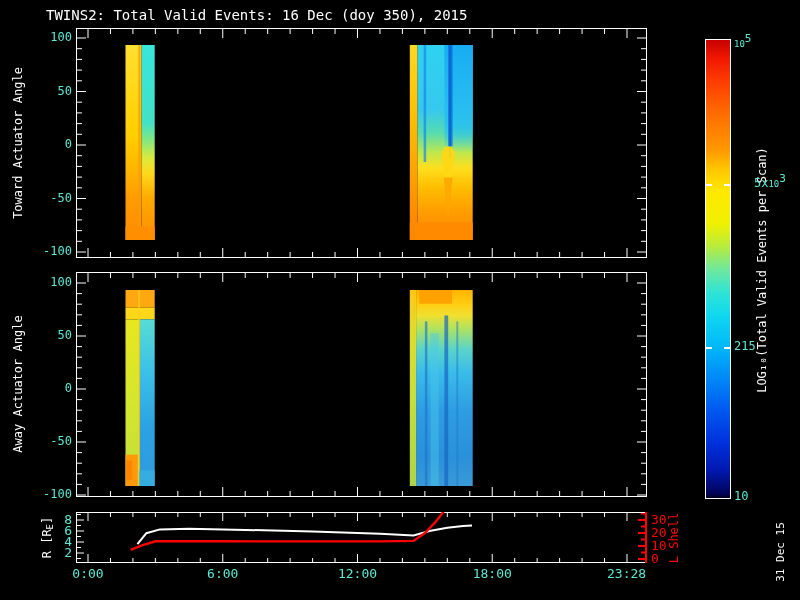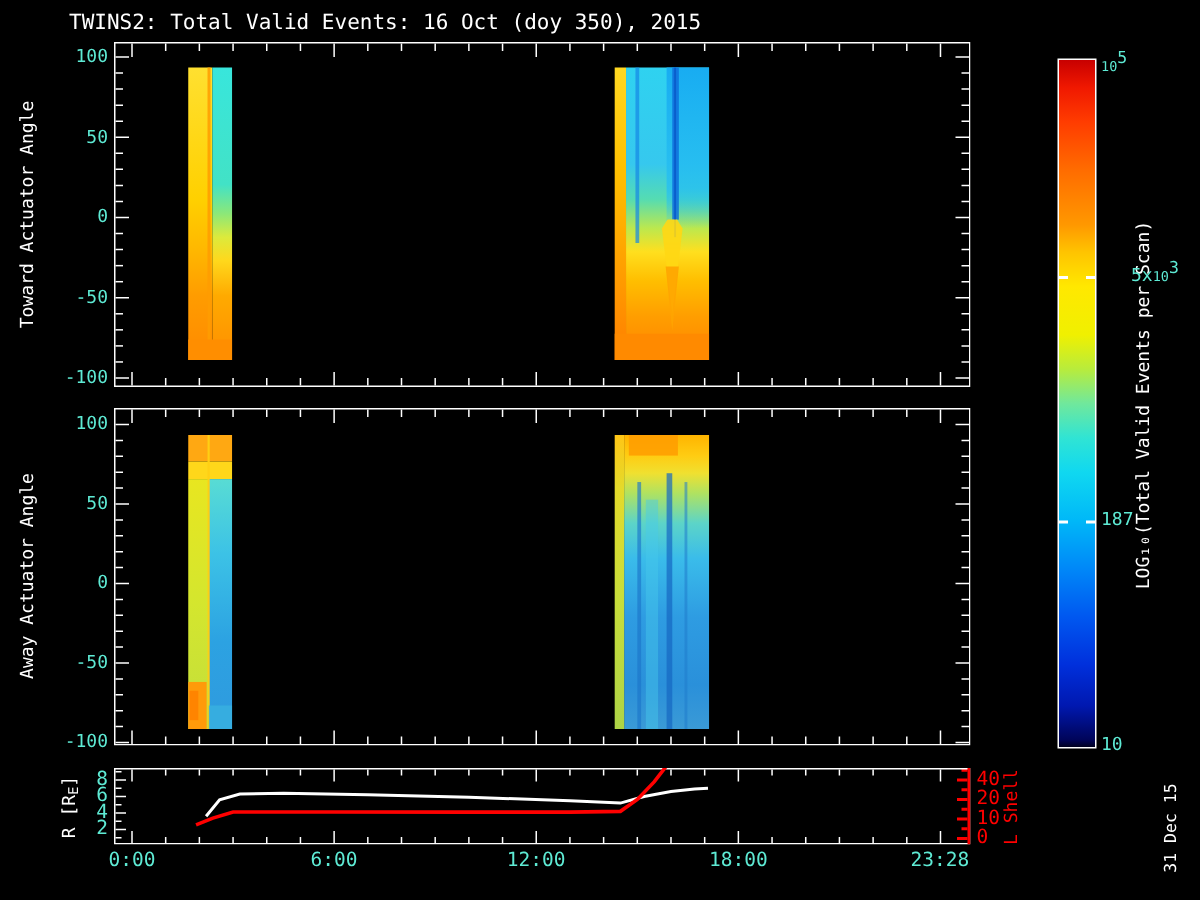--- a/index.html
+++ b/index.html
@@ -24,21 +24,21 @@
       #30e4d4 55%, #10d8f0 60%, #00b8f8 67%, #0088f8 74%, #0058f0 81%,
       #0030dc 88%, #0018b0 94%, #000458 99%, #000020 100%);}
   .cb-dash{position:absolute;width:6px;height:2px;background:#fff;}
   svg .frame{fill:none;stroke:#fff;stroke-width:1;}
 </style>
 </head>
 <body>
 
 <div id="stage">
 
-  <div class="title-main">TWINS2: Total Valid Events: 16 Oct (doy 350), 2015</div>
+  <div class="title-main">TWINS2: Total Valid Events: 16 Dec (doy 350), 2015</div>
 
   <div class="vlabel" style="left:-102px;top:135px;width:240px;">Toward Actuator Angle</div>
   <div class="vlabel" style="left:-96px;top:376px;width:228px;">Away Actuator Angle</div>
 
   <svg id="svg-toward" class="abs" style="left:76px;top:28px;" width="571" height="230">
     <defs>
       <linearGradient id="tb1L" x1="0" y1="0" x2="0" y2="1">
         <stop offset="0" stop-color="#ffe030"></stop>
           <stop offset="0.45" stop-color="#ffd000"></stop>
         <stop offset="0.62" stop-color="#ffb800"></stop>
@@ -432,30 +432,30 @@
     <div class="tl right" style="left: 38px; top: 244px; width: 34px;">-100</div>
     <div class="tl right" style="left: 38px; top: 275px; width: 34px;">100</div>
     <div class="tl right" style="left: 38px; top: 328px; width: 34px;">50</div>
     <div class="tl right" style="left: 38px; top: 381px; width: 34px;">0</div>
     <div class="tl right" style="left: 38px; top: 434px; width: 34px;">-50</div>
     <div class="tl right" style="left: 38px; top: 487px; width: 34px;">-100</div>
     <div class="tl right" style="left: 58px; top: 513px; width: 14px; font-size: 13px;">8</div>
     <div class="tl right" style="left: 58px; top: 524px; width: 14px; font-size: 13px;">6</div>
     <div class="tl right" style="left: 58px; top: 535px; width: 14px; font-size: 13px;">4</div>
     <div class="tl right" style="left: 58px; top: 546px; width: 14px; font-size: 13px;">2</div>
-    <div class="tl red" style="left: 651px; top: 513px; width: 20px; font-size: 13px;">40</div>
+    <div class="tl red" style="left: 651px; top: 513px; width: 20px; font-size: 13px;">30</div>
     <div class="tl red" style="left: 651px; top: 526px; width: 20px; font-size: 13px;">20</div>
     <div class="tl red" style="left: 651px; top: 539px; width: 20px; font-size: 13px;">10</div>
     <div class="tl red" style="left: 651px; top: 552px; width: 20px; font-size: 13px;">0</div>
     <div class="tl" style="left: 58px; top: 567px; width: 60px; text-align: center; font-size: 13px;">0:00</div>
     <div class="tl" style="left: 192.748px; top: 567px; width: 60px; text-align: center; font-size: 13px;">6:00</div>
     <div class="tl" style="left: 327.496px; top: 567px; width: 60px; text-align: center; font-size: 13px;">12:00</div>
     <div class="tl" style="left: 462.244px; top: 567px; width: 60px; text-align: center; font-size: 13px;">18:00</div>
     <div class="tl" style="left: 596.61px; top: 567px; width: 60px; text-align: center; font-size: 13px;">23:28</div>
     <div class="tl" style="left: 734px; top: 36.038px;"><span class="p-s">10</span><span class="p-e">5</span></div>
     <div class="tl" style="left: 734px; top: 176.186px; margin-left: 20px;"><span class="p-n">5x</span><span class="p-s">10</span><span class="p-e">3</span></div>
     <div class="cb-dash" style="left: 706px; top: 184.186px;"></div>
     <div class="cb-dash" style="left: 724px; top: 184.186px;"></div>
-    <div class="tl" style="left: 734px; top: 338.776px;"><span class="p-n">187</span></div>
+    <div class="tl" style="left: 734px; top: 338.776px;"><span class="p-n">215</span></div>
     <div class="cb-dash" style="left: 706px; top: 346.776px;"></div>
     <div class="cb-dash" style="left: 724px; top: 346.776px;"></div>
     <div class="tl" style="left: 734px; top: 489px;"><span class="p-n">10</span></div>
   </div>
 
 </body></html>

